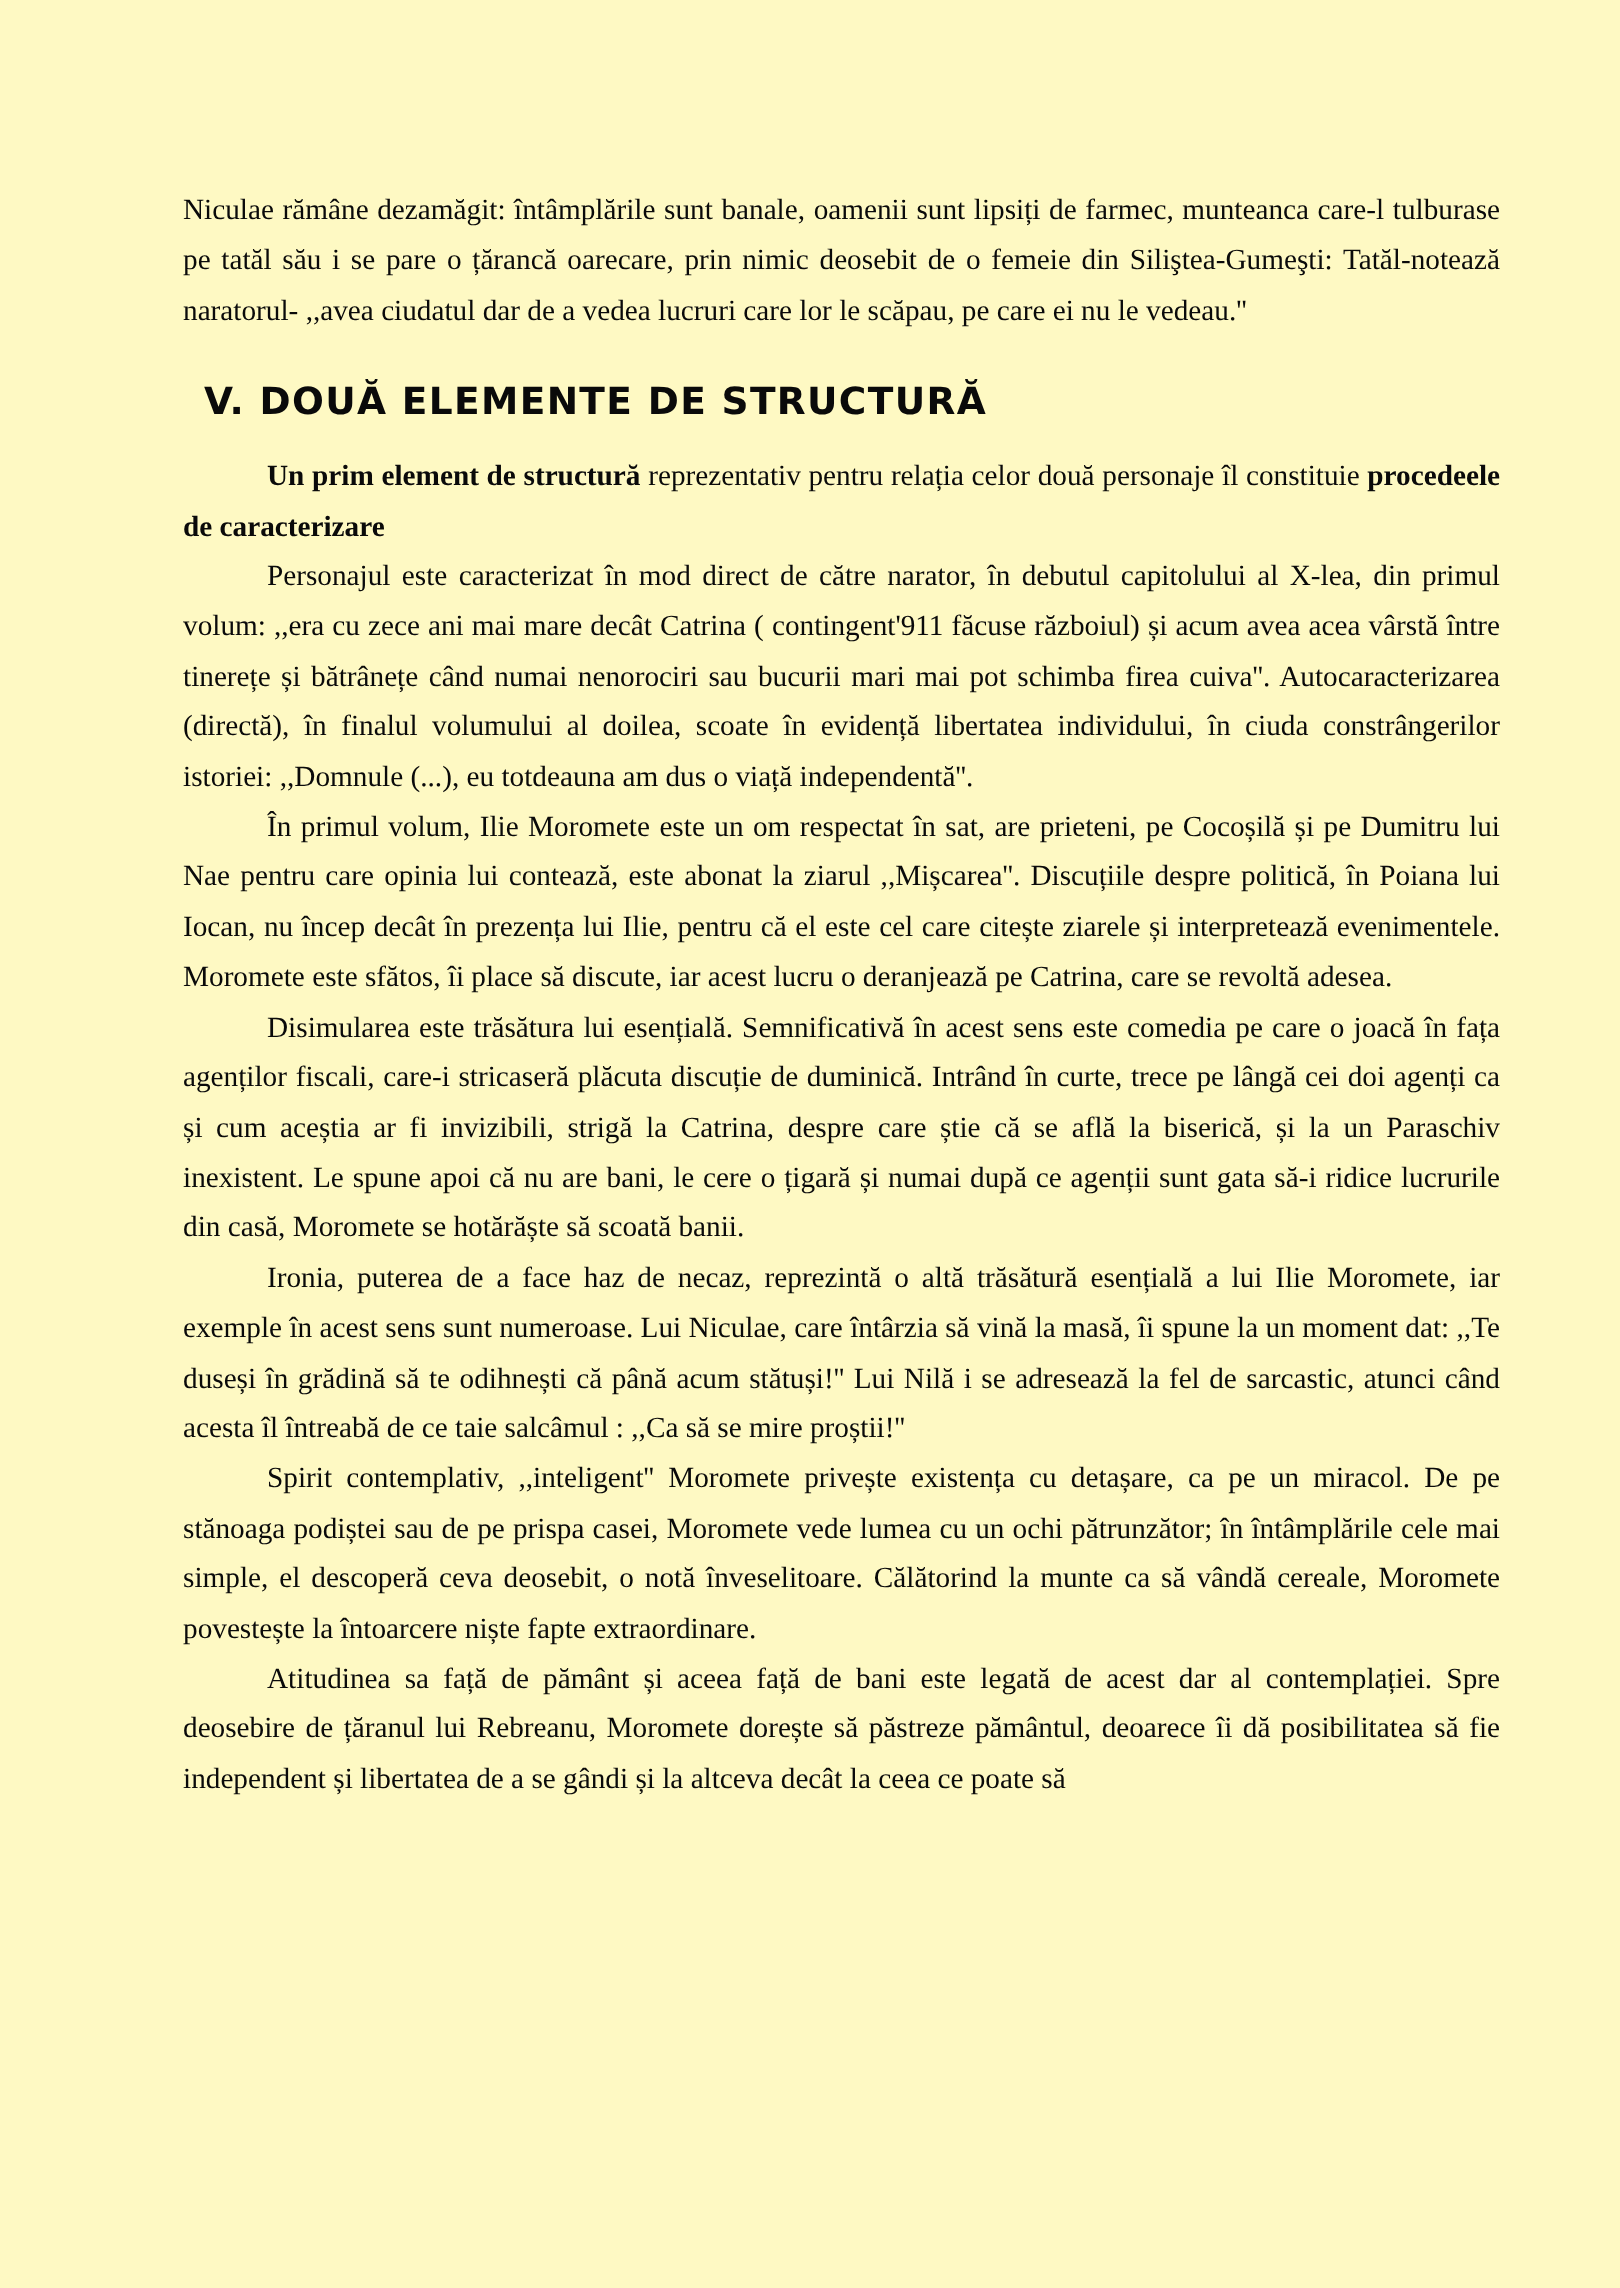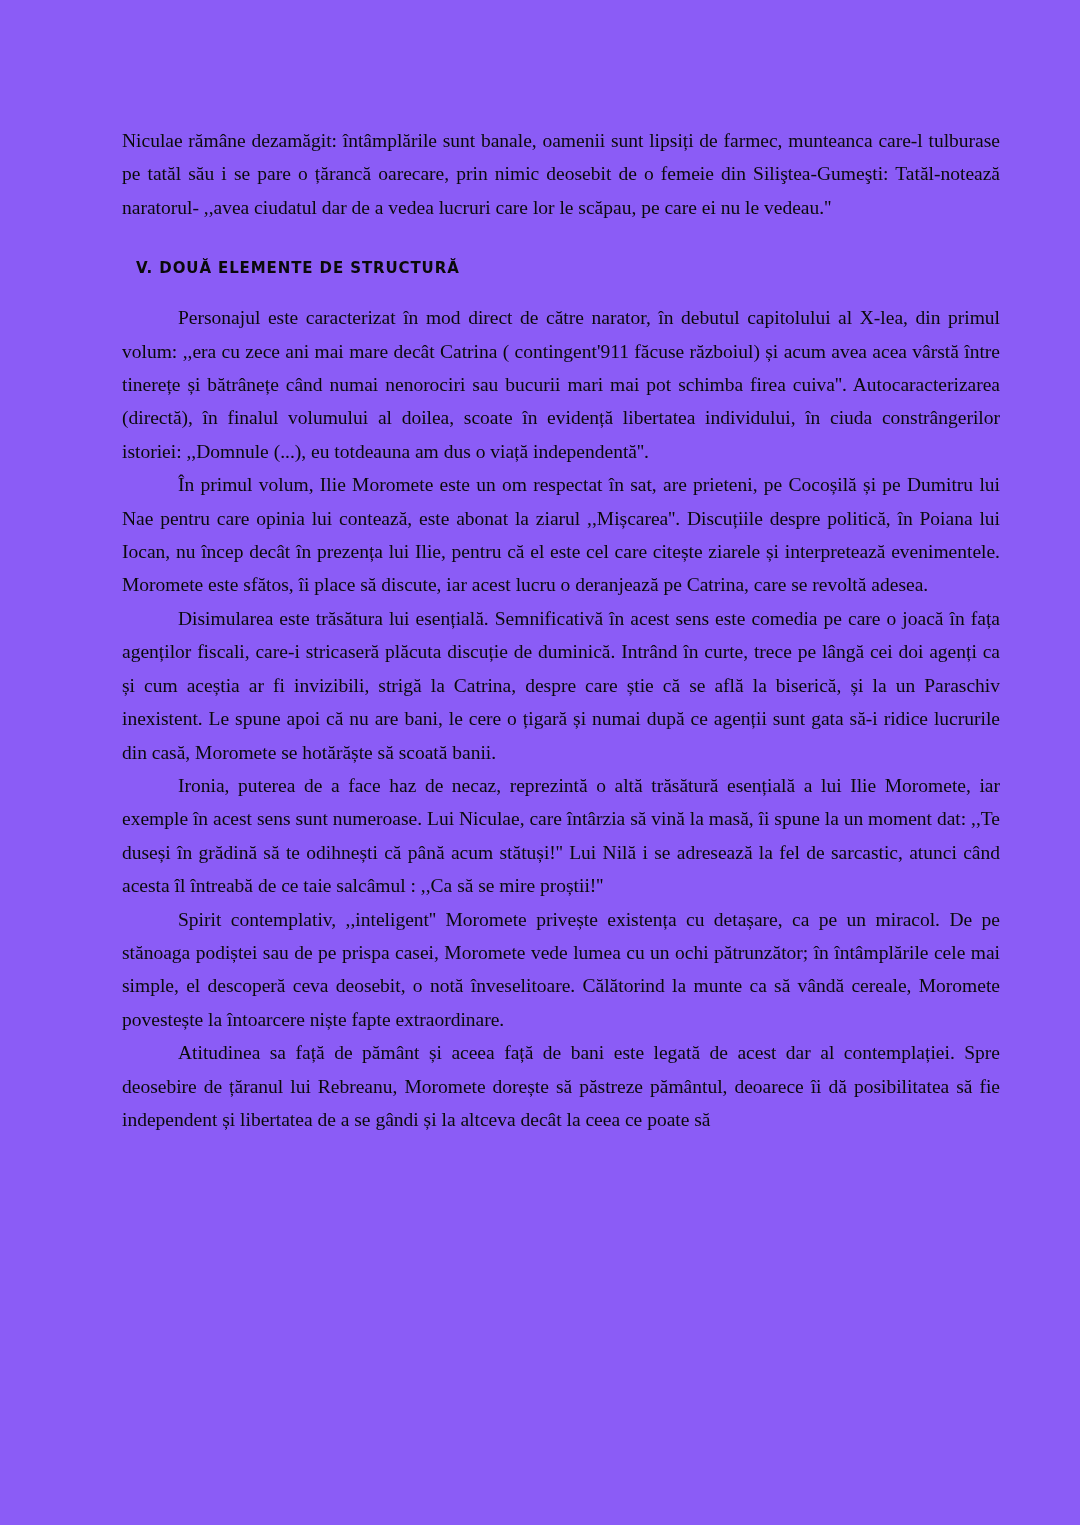--- a/index.html
+++ b/index.html
@@ -5,21 +5,21 @@
 <style>
   html, body {
     margin: 0;
     padding: 0;
     background: #ffffff;
   }
   .page {
     position: relative;
     width: 1080px;
     height: 1525px;
-    background: #8b5cf6;
+    background: #fef9c3;
     overflow: hidden;
     box-sizing: border-box;
   }
   .content {
     position: absolute;
     left: 122px;
     top: 124px;
     width: 878px;
   }
   p.body-par {
@@ -36,21 +36,21 @@
     word-spacing: 0px;
   }
   p.par-gap {
   }
   p.first-par {
     text-indent: 0;
   }
   h2.section-heading {
     margin: 29px 0 0 14px;
     font-family: "DejaVu Sans", "Liberation Sans", sans-serif;
-    font-size: 15px;
+    font-size: 25px;
     font-weight: bold;
     letter-spacing: 0.9px;
     color: #0a0a0a;
     line-height: 30px;
     text-transform: none;
     white-space: nowrap;
   }
   .bold {
     font-weight: bold;
   }
@@ -63,20 +63,21 @@
 
 <div class="page">
   <div class="content">
 
     <p class="body-par first-par">Niculae rămâne dezamăgit: întâmplările sunt banale, oamenii sunt lipsiți de farmec, munteanca care-l tulburase pe tatăl său i se pare o țărancă oarecare, prin nimic deosebit de o femeie din Siliştea-Gumeşti: Tatăl-notează naratorul- ,,avea ciudatul dar de a vedea lucruri care lor le scăpau, pe care ei nu le vedeau.''</p>
 
     <h2 class="section-heading">V. DOUĂ ELEMENTE DE STRUCTURĂ</h2>
 
     <div class="spacer-after-heading"></div>
 
+    <p class="body-par"><span class="bold">Un prim element de structură</span><span> reprezentativ pentru relația celor două personaje îl constituie </span><span class="bold">procedeele de caracterizare</span></p>
 
     <p class="body-par par-gap">Personajul este caracterizat în mod direct de către narator, în debutul capitolului al X-lea, din primul volum: ,,era cu zece ani mai mare decât Catrina ( contingent'911 făcuse războiul) și acum avea acea vârstă între tinerețe și bătrânețe când numai nenorociri sau bucurii mari mai pot schimba firea cuiva''. Autocaracterizarea (directă), în finalul volumului al doilea, scoate în evidență libertatea individului, în ciuda constrângerilor istoriei: ,,Domnule (...), eu totdeauna am dus o viață independentă''.</p>
 
 
     <p class="body-par par-gap">În primul volum, Ilie Moromete este un om respectat în sat, are prieteni, pe Cocoșilă și pe Dumitru lui Nae pentru care opinia lui contează, este abonat la ziarul ,,Mișcarea''. Discuțiile despre politică, în Poiana lui Iocan, nu încep decât în prezența lui Ilie, pentru că el este cel care citește ziarele și interpretează evenimentele. Moromete este sfătos, îi place să discute, iar acest lucru o deranjează pe Catrina, care se revoltă adesea.</p>
 
     <p class="body-par par-gap">Disimularea este trăsătura lui esențială. Semnificativă în acest sens este comedia pe care o joacă în fața agenților fiscali, care-i stricaseră plăcuta discuție de duminică. Intrând în curte, trece pe lângă cei doi agenți ca și cum aceștia ar fi invizibili, strigă la Catrina, despre care știe că se află la biserică, și la un Paraschiv inexistent. Le spune apoi că nu are bani, le cere o țigară și numai după ce agenții sunt gata să-i ridice lucrurile din casă, Moromete se hotărăște să scoată banii.</p>
 
     <p class="body-par par-gap">Ironia, puterea de a face haz de necaz, reprezintă o altă trăsătură esențială a lui Ilie Moromete, iar exemple în acest sens sunt numeroase. Lui Niculae, care întârzia să vină la masă, îi spune la un moment dat: ,,Te duseși în grădină să te odihnești că până acum stătuși!'' Lui Nilă i se adresează la fel de sarcastic, atunci când acesta îl întreabă de ce taie salcâmul : ,,Ca să se mire proștii!''</p>
 

